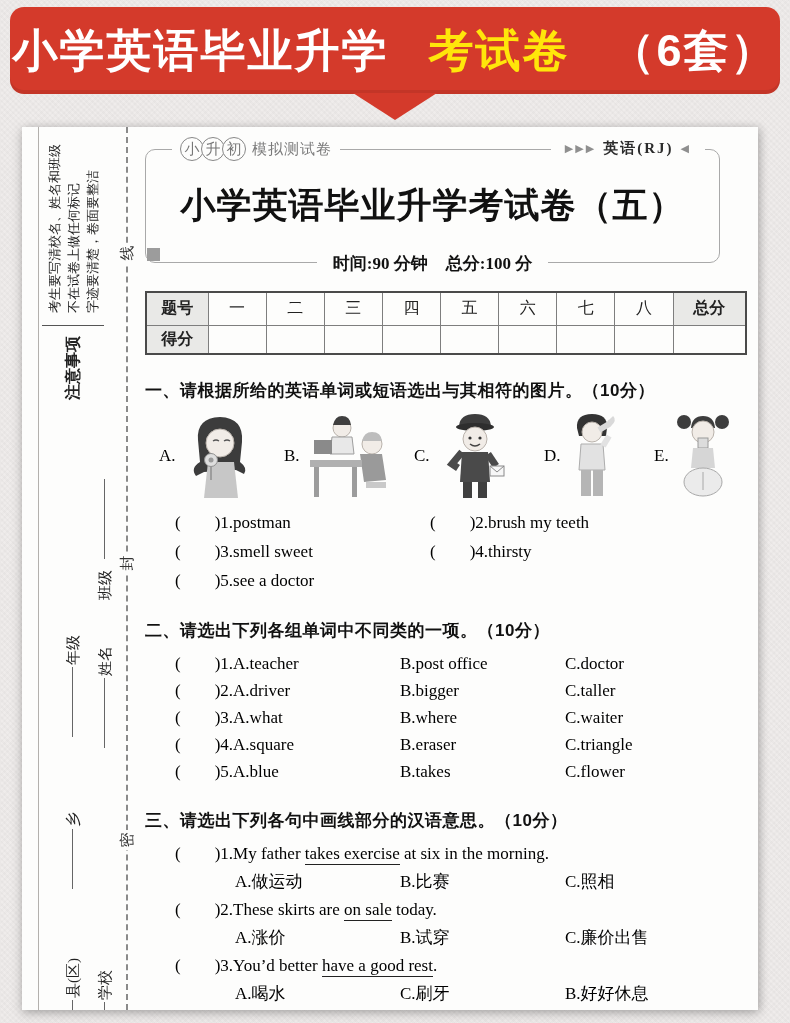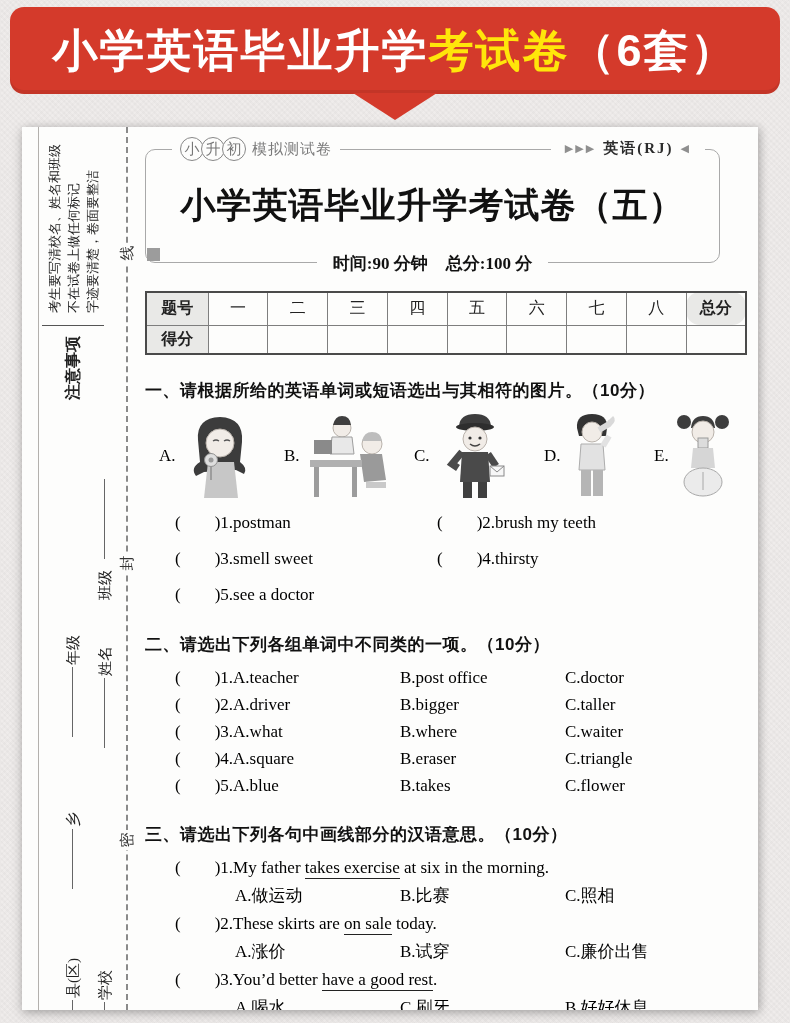--- a/index.html
+++ b/index.html
@@ -15,20 +15,21 @@
   }
 
   
   .banner {
     position:absolute; left:10px; right:10px; top:7px; height:87px;
     background:#d43a2b; border-radius:14px;
     display:flex; align-items:center; justify-content:center;
     font-family:"Liberation Sans", sans-serif;
     font-weight:bold; font-size:45px; letter-spacing:2px; color:#ffffff;
     box-shadow:inset 0 -4px 0 rgba(0,0,0,0.08);
+    gap:40px;
   }
   .banner .yellow { color:#ffe60a; }
   .banner-pointer {
     position:absolute; top:93px; left:50%; transform:translateX(-50%);
     width:0; height:0;
     border-left:42px solid transparent; border-right:42px solid transparent;
     border-top:27px solid #d43a2b;
   }
 
   
@@ -98,33 +99,33 @@
   .corner-square { position:absolute; left:1px; bottom:1px; width:13px; height:13px; background:#9c9c9c; }
 
   
   table.score { width:100%; border-collapse:collapse; margin-bottom:24px; border:2px solid #4a4a4a; }
   table.score td {
     border:1px solid #7e7e7e; text-align:center; font-size:16px; color:#222;
     height:33px;
   }
   table.score tr:nth-child(2) td { height:29px; }
   td.gray { background:#e9e9e7; font-family:"Liberation Sans", sans-serif; font-weight:bold; }
-  td.c0 { width:62px; } td.c9 { width:60px;border-radius:14px; }
+  td.c0 { width:62px; } td.c9 { width:73px; }
 
   
   .sec-heading {
     font-family:"Liberation Sans", sans-serif; font-weight:bold;
     font-size:17px; color:#111; margin:24px 0 8px 0; letter-spacing:0.5px;
   }
   .pic-row { display:flex; align-items:flex-end; padding-left:14px; margin:4px 0 6px 0; }
   .pic-cell { display:flex; align-items:center; }
   .pic-label { font-size:17px; margin-right:2px; }
   .pic-cell svg { display:block; }
 
-  .q1-grid { display:grid; grid-template-columns:255px 1fr; padding-left:30px;gap:7px; }
+  .q1-grid { display:grid; grid-template-columns:255px 1fr; padding-left:30px; }
   .q1-grid .item { line-height:29px; font-size:17px; }
 
   .q2-row { display:grid; grid-template-columns:225px 165px 1fr; padding-left:30px; line-height:27px; font-size:17px; }
 
   .q3-sentence { padding-left:30px; line-height:28px; font-size:17px; }
   .q3-opts { display:grid; grid-template-columns:165px 165px 1fr; padding-left:90px; line-height:28px; font-size:17px; }
   .u { border-bottom:1px solid #222; padding-bottom:1px; }
 
   .bracket { letter-spacing:0; margin-right:0; }
 </style>

